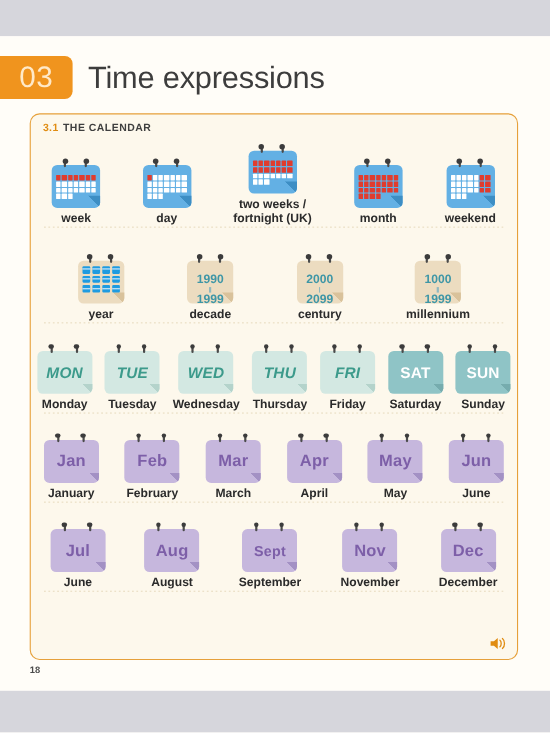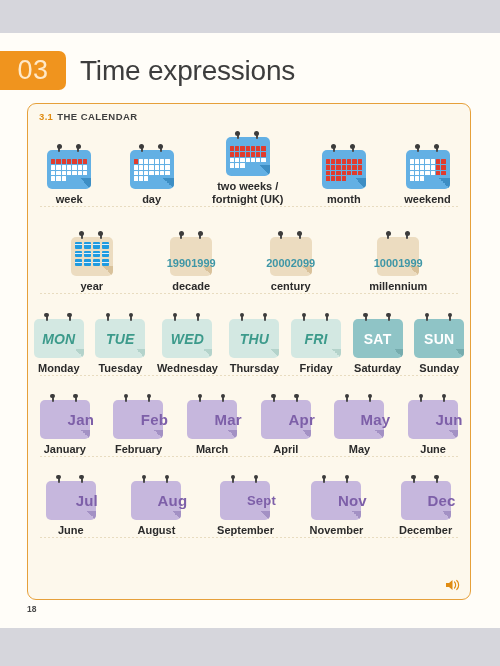--- a/index.html
+++ b/index.html
@@ -61,21 +61,21 @@
 
   
   .tile{position:relative;width:42px;height:44px;}
   .tile .ring{position:absolute;top:0;width:2px;height:7px;background:#4a4a4a;border-radius:1px;z-index:3;}
   .tile .ring.l{left:10px;}
   .tile .ring.r{left:29px;}
   .tile .ring .knob{position:absolute;top:-1.5px;left:-1.5px;width:5px;height:5px;border-radius:50%;background:#3c3c3c;}
   .tile .body{position:absolute;left:0;top:5px;width:42px;height:39px;border-radius:5px;background:#ecdcc0;}
   .tile .fold{position:absolute;right:0;bottom:0;width:10px;height:10px;border-radius:0 0 5px 0;
     background:linear-gradient(225deg,#d9c29b 0 50%,transparent 50%);}
-  .yrtext{position:absolute;left:0;top:5px;width:42px;height:52px;display:flex;
+  .yrtext{position:absolute;left:0;top:5px;width:42px;height:52px;display:flex;flex-direction:column;
     align-items:center;justify-content:center;color:#3e96a6;font-weight:bold;font-size:11px;line-height:1.0;border-radius:19px;}
   .yrtext .dash{width:1.5px;height:5px;background:#8fb9c0;margin:1px 0;}
   .minigrid{position:absolute;left:4px;top:10px;width:34px;height:24px;
     display:grid;grid-template-columns:repeat(4,1fr);grid-template-rows:repeat(3,1fr);gap:2px;}
   .minical{position:relative;background:#1f9be0;border-radius:1px;}
   .minical::after{content:"";position:absolute;left:0;top:2.2px;width:100%;height:1px;background:#dff0fb;}
 
   
   .dtile{position:relative;width:50px;height:44px;}
   .dtile .ring{position:absolute;top:0;width:2px;height:7px;background:#4a4a4a;border-radius:1px;z-index:3;}
@@ -90,21 +90,21 @@
   .dtile.weekday .body{background:#d3e8e2;}
   .dtile.weekday .fold{background:linear-gradient(225deg,#b4d3cb 0 50%,transparent 50%);}
   .dtile.weekday .txt{color:#3c9a8b;font-style:italic;}
 
   .dtile.weekendday .body{background:#8fc4c6;}
   .dtile.weekendday .fold{background:linear-gradient(225deg,#76acae 0 50%,transparent 50%);}
   .dtile.weekendday .txt{color:#ffffff;}
 
   .dtile.month .body{background:#c6b7dd;}
   .dtile.month .fold{background:linear-gradient(225deg,#a391c4 0 50%,transparent 50%);}
-  .dtile.month .txt{color:#7d5fa8;font-size:15px;padding-left:16px;}
+  .dtile.month .txt{color:#7d5fa8;font-size:15px;}
   .dtile.month .txt.small{font-size:13px;border-radius:13px;}
 
   
   .speaker{position:absolute;right:9px;bottom:7px;width:16px;height:14px;}
   .page-no{position:absolute;left:27px;top:604px;font-size:8.5px;font-weight:bold;color:#4b4b4b;}
 </style>
 </head>
 <body>
 
 <div class="page-wrap">

